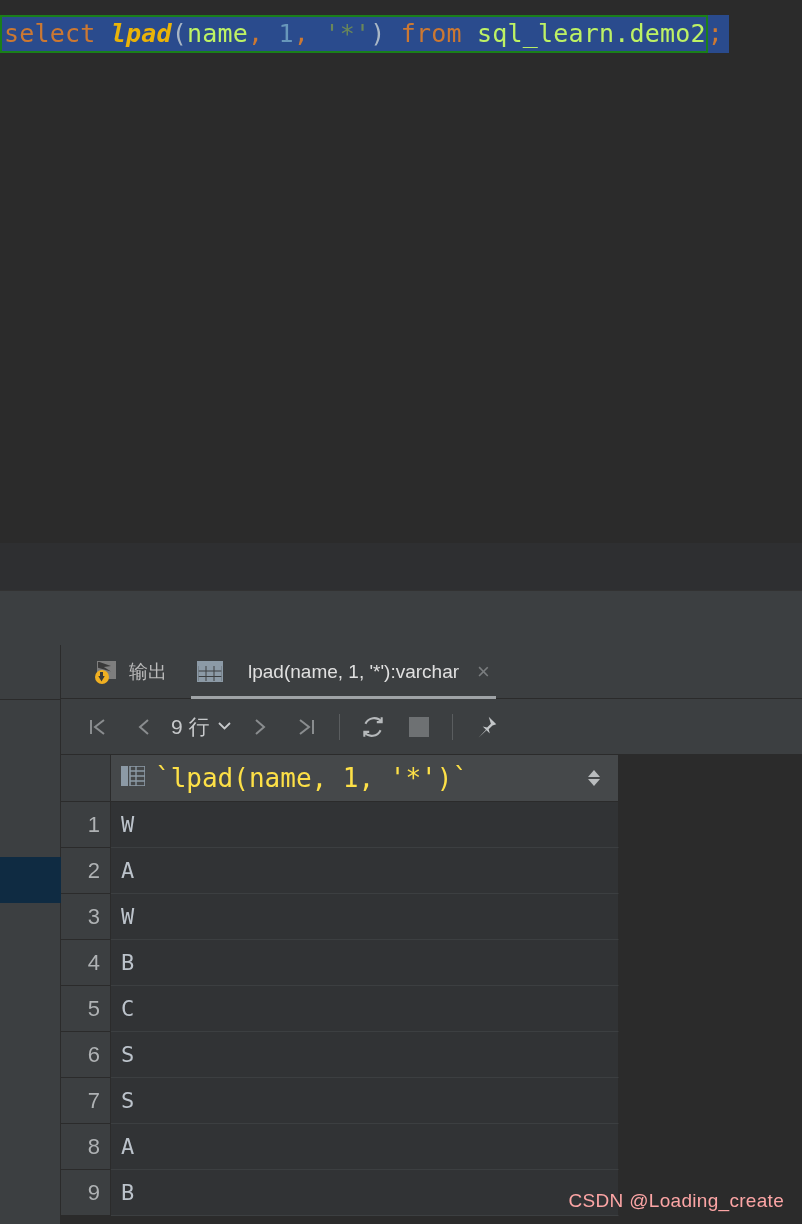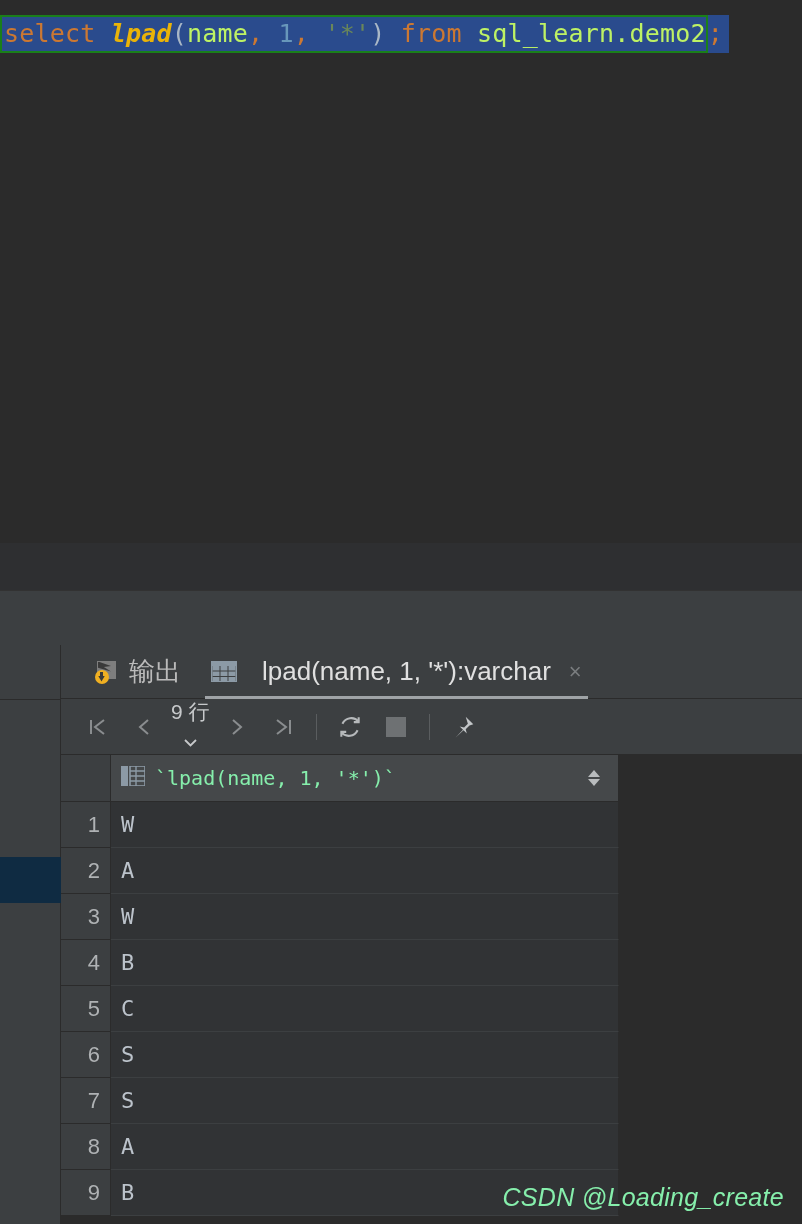--- a/index.html
+++ b/index.html
@@ -83,21 +83,21 @@
     background: #3C3F41;
     display: flex; align-items: center;
     border-bottom: 1px solid #2B2B2B;
   }
   .tab {
     display: flex; align-items: center; height: 54px;
     padding: 0 12px; gap: 10px; cursor: default;
     position: relative;
   }
   .tab.first { padding-left: 34px; padding-right: 18px; }
-  .tab-label { font-size: 26px; color: #BBBBBB; white-space: nowrap; }
+  .tab-label { font-size: 19px; color: #BBBBBB; white-space: nowrap; }
   .tab.active .tab-label { color: #E0E0E0; margin-left: 15px; }
   .tab.active::after {
     content: ""; position: absolute; left: 6px; right: 6px; bottom: 0;
     height: 3px; background: #9FA3A6;
   }
   .close-x {
     font-size: 22px; color: #7A7D7F; margin-left: 8px; line-height: 1;
   }
 
   
@@ -136,21 +136,21 @@
     padding-left: 14px; gap: 0;
     border-bottom: 1px solid #2B2B2B;
   }
   .tbtn {
     width: 46px; height: 46px;
     display: flex; align-items: center; justify-content: center;
     color: #8A8D8F;
   }
   .rows-label {
     display: flex; align-items: center; gap: 6px;
-    color: #C7C9CB; font-size: 21px; padding: 0 4px; flex-direction: column;
+    color: #C7C9CB; font-size: 21px; padding: 0 4px;
   }
   .tb-sep {
     width: 1px; height: 26px; background: #5A5D5F; margin: 0 10px;
   }
   .stop-sq { width: 20px; height: 20px; background: #6E7173; }
 
   
   .table {
     position: absolute; left: 0; top: 110px; width: 741px; height: 469px;
     background: #2B2B2B;
@@ -164,21 +164,21 @@
     border-right: 1px solid #2B2B2B;
   }
   .th-col {
     width: 508px; flex: 0 0 508px; background: #45484A;
     display: flex; align-items: center; padding: 0 12px 0 10px;
     border-right: 1px solid #2B2B2B;
     position: relative;
   }
   .th-col .col-title {
     font-family: "DejaVu Sans Mono", monospace;
-    font-size: 20px; color: #86efac; margin-left: 10px; white-space: nowrap;
+    font-size: 26px; color: #fde047; margin-left: 10px; white-space: nowrap;
   }
   .sorter {
     position: absolute; right: 18px; top: 50%; transform: translateY(-50%);
     display: flex; flex-direction: column; gap: 2px; align-items: center;
   }
   .sorter i {
     width: 0; height: 0; border-left: 6px solid transparent;
     border-right: 6px solid transparent; display: block;
   }
   .sorter i.up { border-bottom: 7px solid #B9BCBE; }
@@ -200,23 +200,22 @@
     font-family: "DejaVu Sans Mono", monospace;
     font-size: 22px; color: #BCC3CB;
     border-right: 1px solid #2B2B2B;
     border-bottom: 1px solid #3C3F41;
   }
   .td-rest { flex: 1 1 auto; background: #2B2B2B; }
 
   
   .watermark {
     position: absolute; right: 18px; bottom: 12px;
-    font-size: 25px; color: #86efac;
+    font-size: 19px; color: #fca5a5;
     letter-spacing: 0.3px;
-    font-style: italic;
   }
 </style>
 </head>
 <body>
 
 <div id="root">
 
   <div class="editor">
     <div class="code-line">
       <span class="sel-box">

